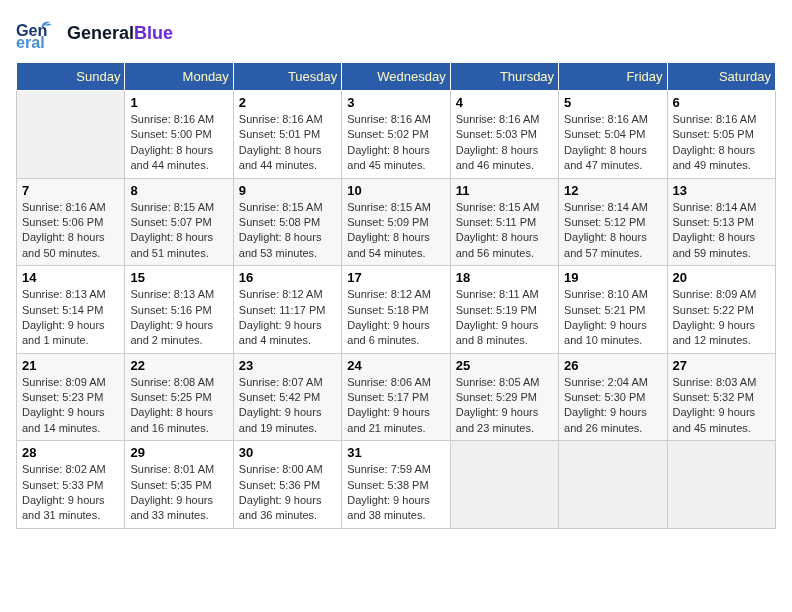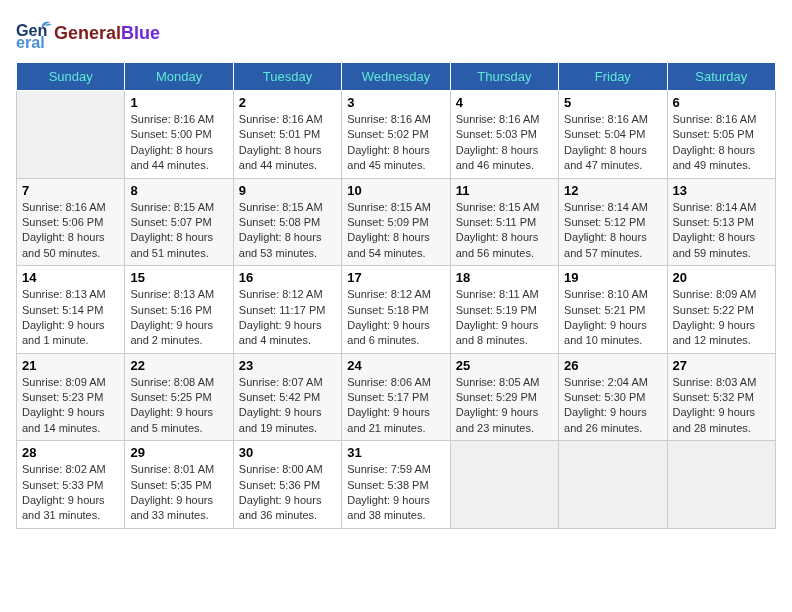--- a/index.html
+++ b/index.html
@@ -28,23 +28,23 @@
       font-size: 15px;
       color: #444;
     }
     .calendar {
       width: 100%;
       border-collapse: collapse;
       font-size: 11px;
     }
     .calendar th {
       background: #2a5caa;
-      color: #5eead4;
+      color: #fef9c3;
       padding: 6px 4px;
-      text-align: center;
+      text-align: right;
       font-size: 13px;
       font-weight: normal;
       border: 1px solid #fff;
     }
     .calendar td {
       border: 1px solid #ccc;
       vertical-align: top;
       padding: 4px 5px;
       height: 80px;
       width: 108px;
@@ -63,40 +63,40 @@
       color: #333;
       line-height: 1.4;
       font-size: 11px;
     }
     .empty-cell {
       background: #f0f0f0 !important;
     }
     .logo-wrapper {
       display: flex;
       align-items: center;
-      gap: 2px;
+      gap: 15px;
     }
     .logo-icon {
       width: 36px;
       height: 36px;
     }
   </style>
 </head>
 <body>
 
 <div class="header">
   <div class="logo-wrapper">
     <svg class="logo-icon" viewBox="0 0 40 40" xmlns="http://www.w3.org/2000/svg">
       <text x="0" y="22" font-size="18" font-weight="bold" fill="#1a3a6e">Gen</text>
       <text x="0" y="36" font-size="18" font-weight="bold" fill="#4a90d9">eral</text>
       <path d="M30 8 Q35 4 38 8 Q34 7 33 10 Q36 8 40 9 Q36 12 32 10 Q31 13 28 12 Z" fill="#4a90d9"></path>
     </svg>
     <div>
       <div style="font-size:18px; font-weight:bold; line-height:1.1;">
-        <span style="color:#7f1d1d;">General</span><span style="color:#6d28d9;">Blue</span>
+        <span style="color:#0f172a;">General</span><span style="color:#6d28d9;">Blue</span>
       </div>
     </div>
   </div>
 </div>
 
 <table class="calendar">
   <thead>
     <tr>
     <th>Sunday</th>
         <th>Monday</th>
@@ -282,21 +282,21 @@
           <span>Sunrise: 8:09 AM</span><br>
           <span>Sunset: 5:23 PM</span><br>
           <span>Daylight: 9 hours and 14 minutes.</span>
         </div>
         </td>
         <td>
           <span class="day-num">22</span>
         <div class="day-info">
           <span>Sunrise: 8:08 AM</span><br>
           <span>Sunset: 5:25 PM</span><br>
-          <span>Daylight: 9 hours and 5 minutes.</span>
+          <span>Daylight: 8 hours and 16 minutes.</span>
         </div>
         </td>
         <td>
           <span class="day-num">23</span>
         <div class="day-info">
           <span>Sunrise: 8:07 AM</span><br>
           <span>Sunset: 5:42 PM</span><br>
           <span>Daylight: 9 hours and 19 minutes.</span>
         </div>
         </td>
@@ -322,21 +322,21 @@
           <span>Sunrise: 2:04 AM</span><br>
           <span>Sunset: 5:30 PM</span><br>
           <span>Daylight: 9 hours and 26 minutes.</span>
         </div>
         </td>
         <td>
           <span class="day-num">27</span>
         <div class="day-info">
           <span>Sunrise: 8:03 AM</span><br>
           <span>Sunset: 5:32 PM</span><br>
-          <span>Daylight: 9 hours and 28 minutes.</span>
+          <span>Daylight: 9 hours and 45 minutes.</span>
         </div>
         </td>
       </tr>
       <tr>
         <td>
           <span class="day-num">28</span>
         <div class="day-info">
           <span>Sunrise: 8:02 AM</span><br>
           <span>Sunset: 5:33 PM</span><br>
           <span>Daylight: 9 hours and 31 minutes.</span>

